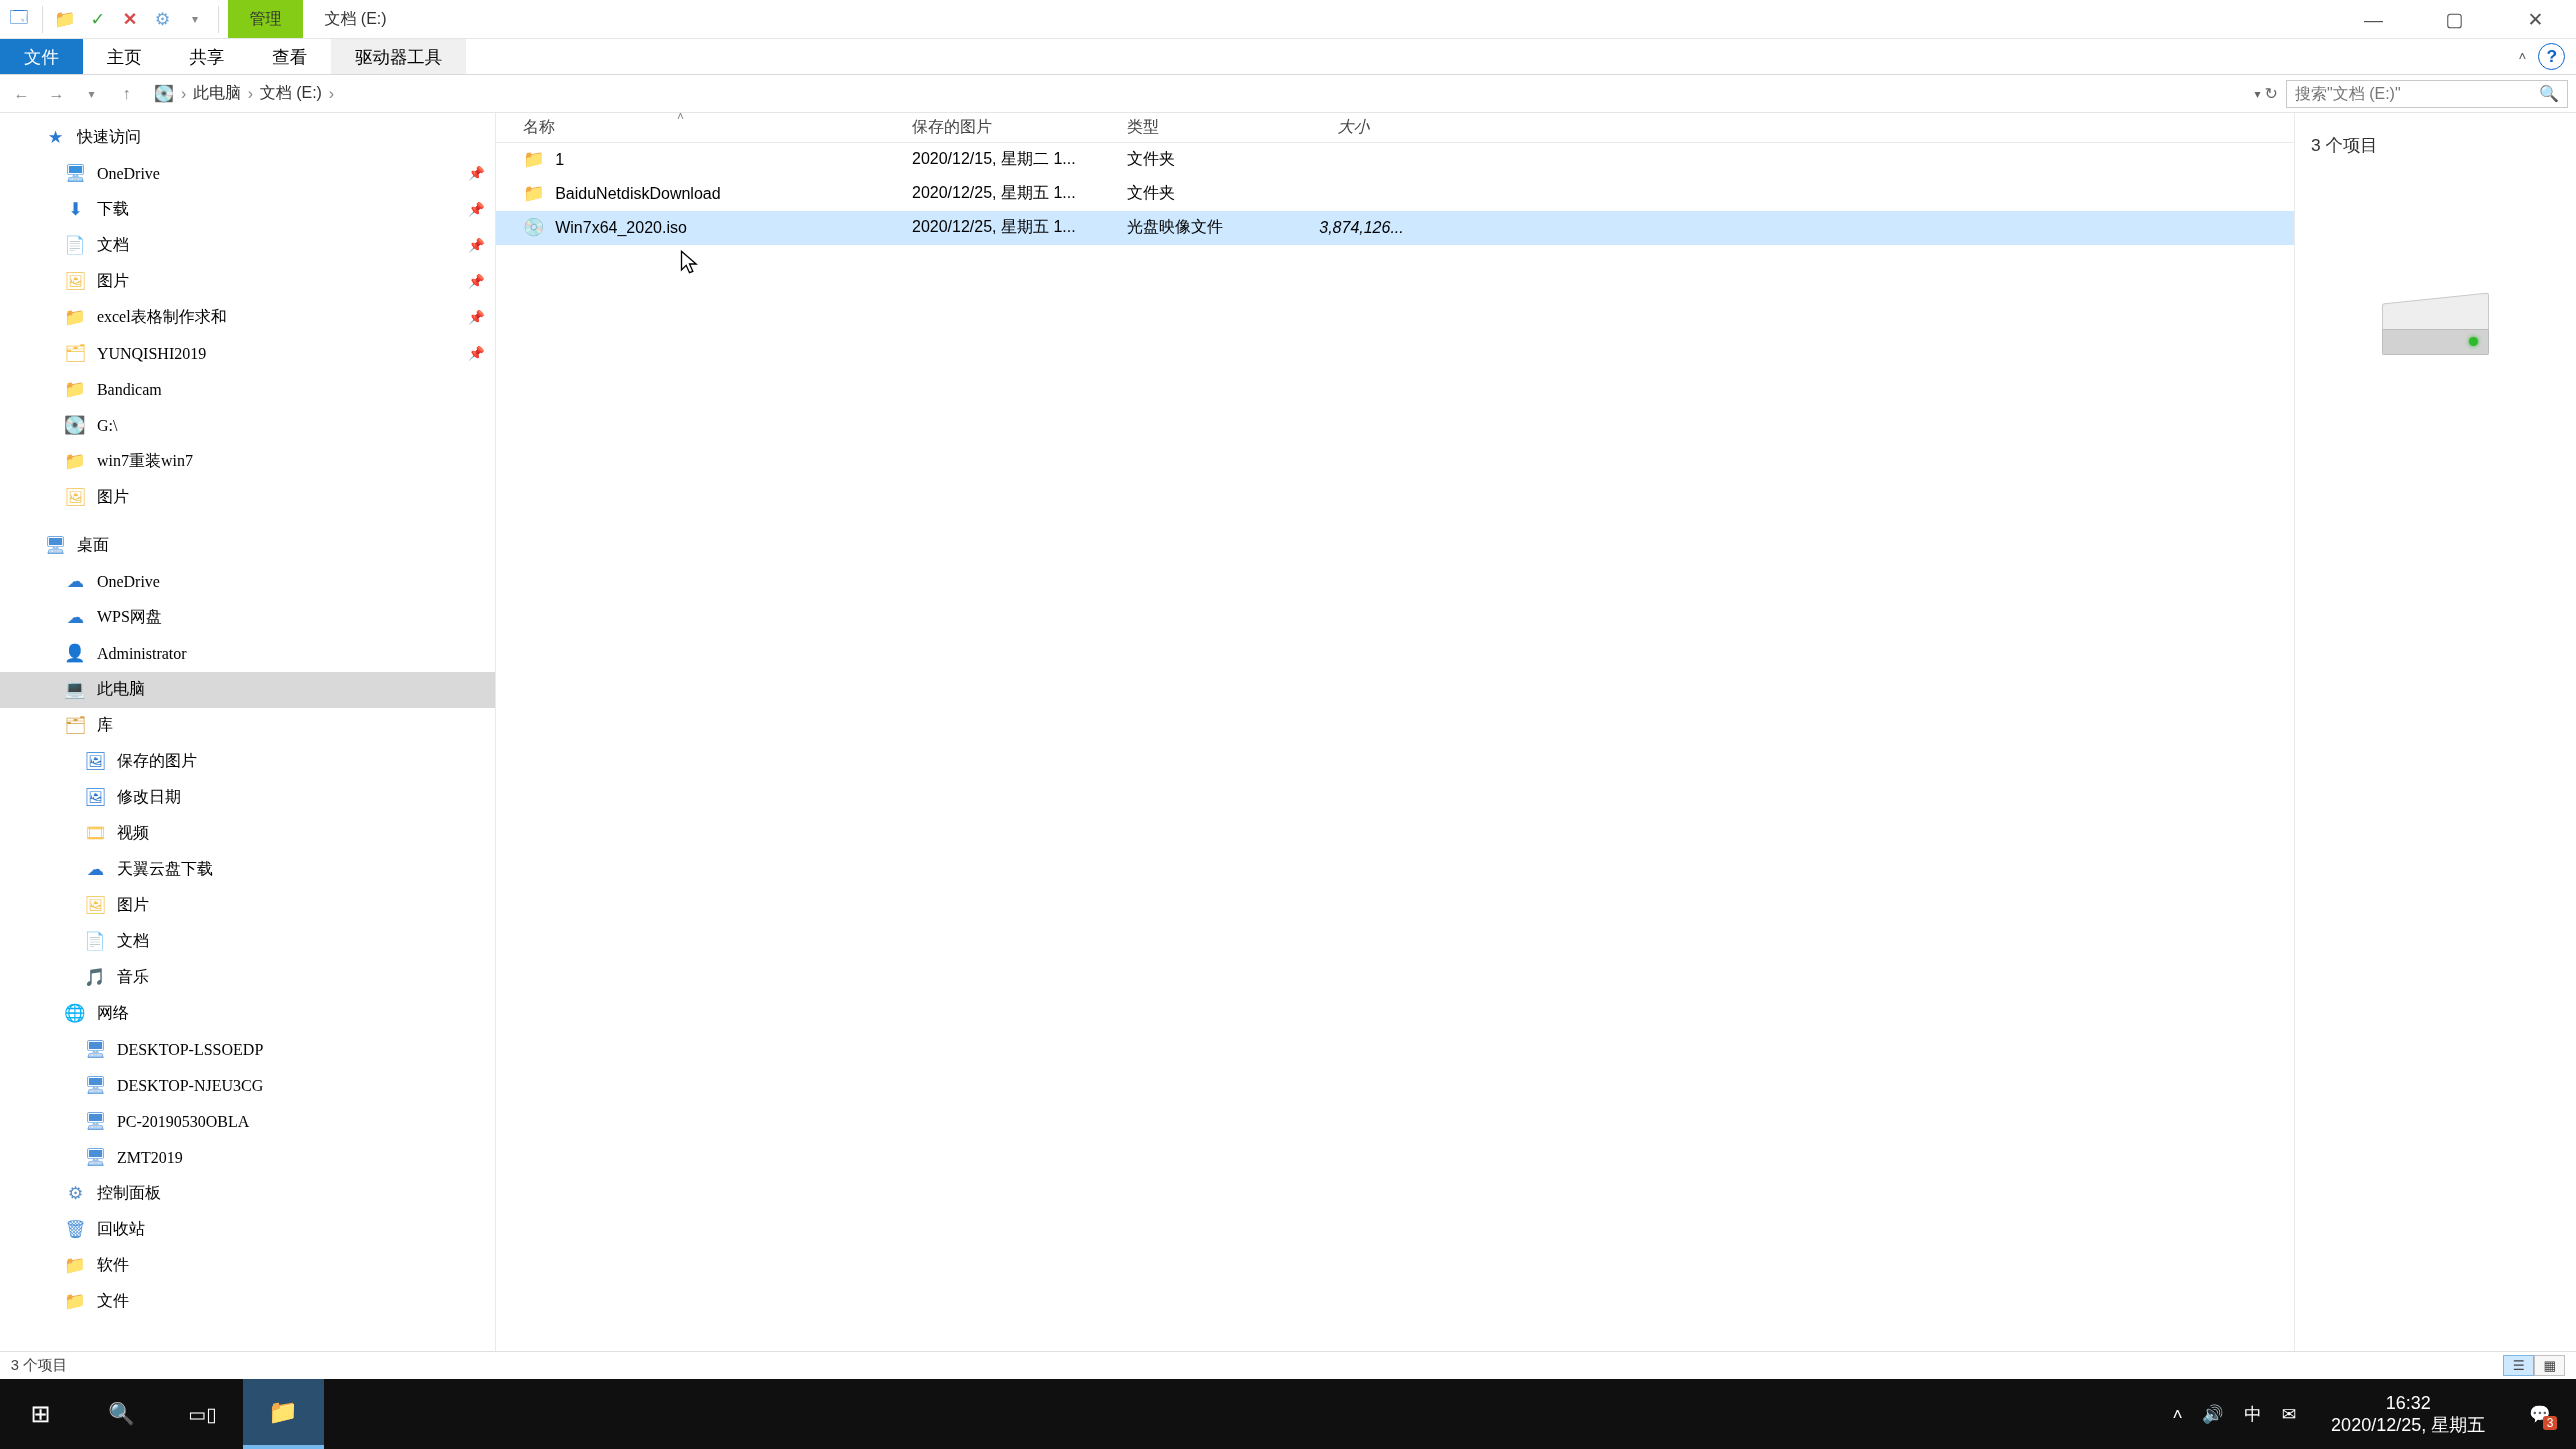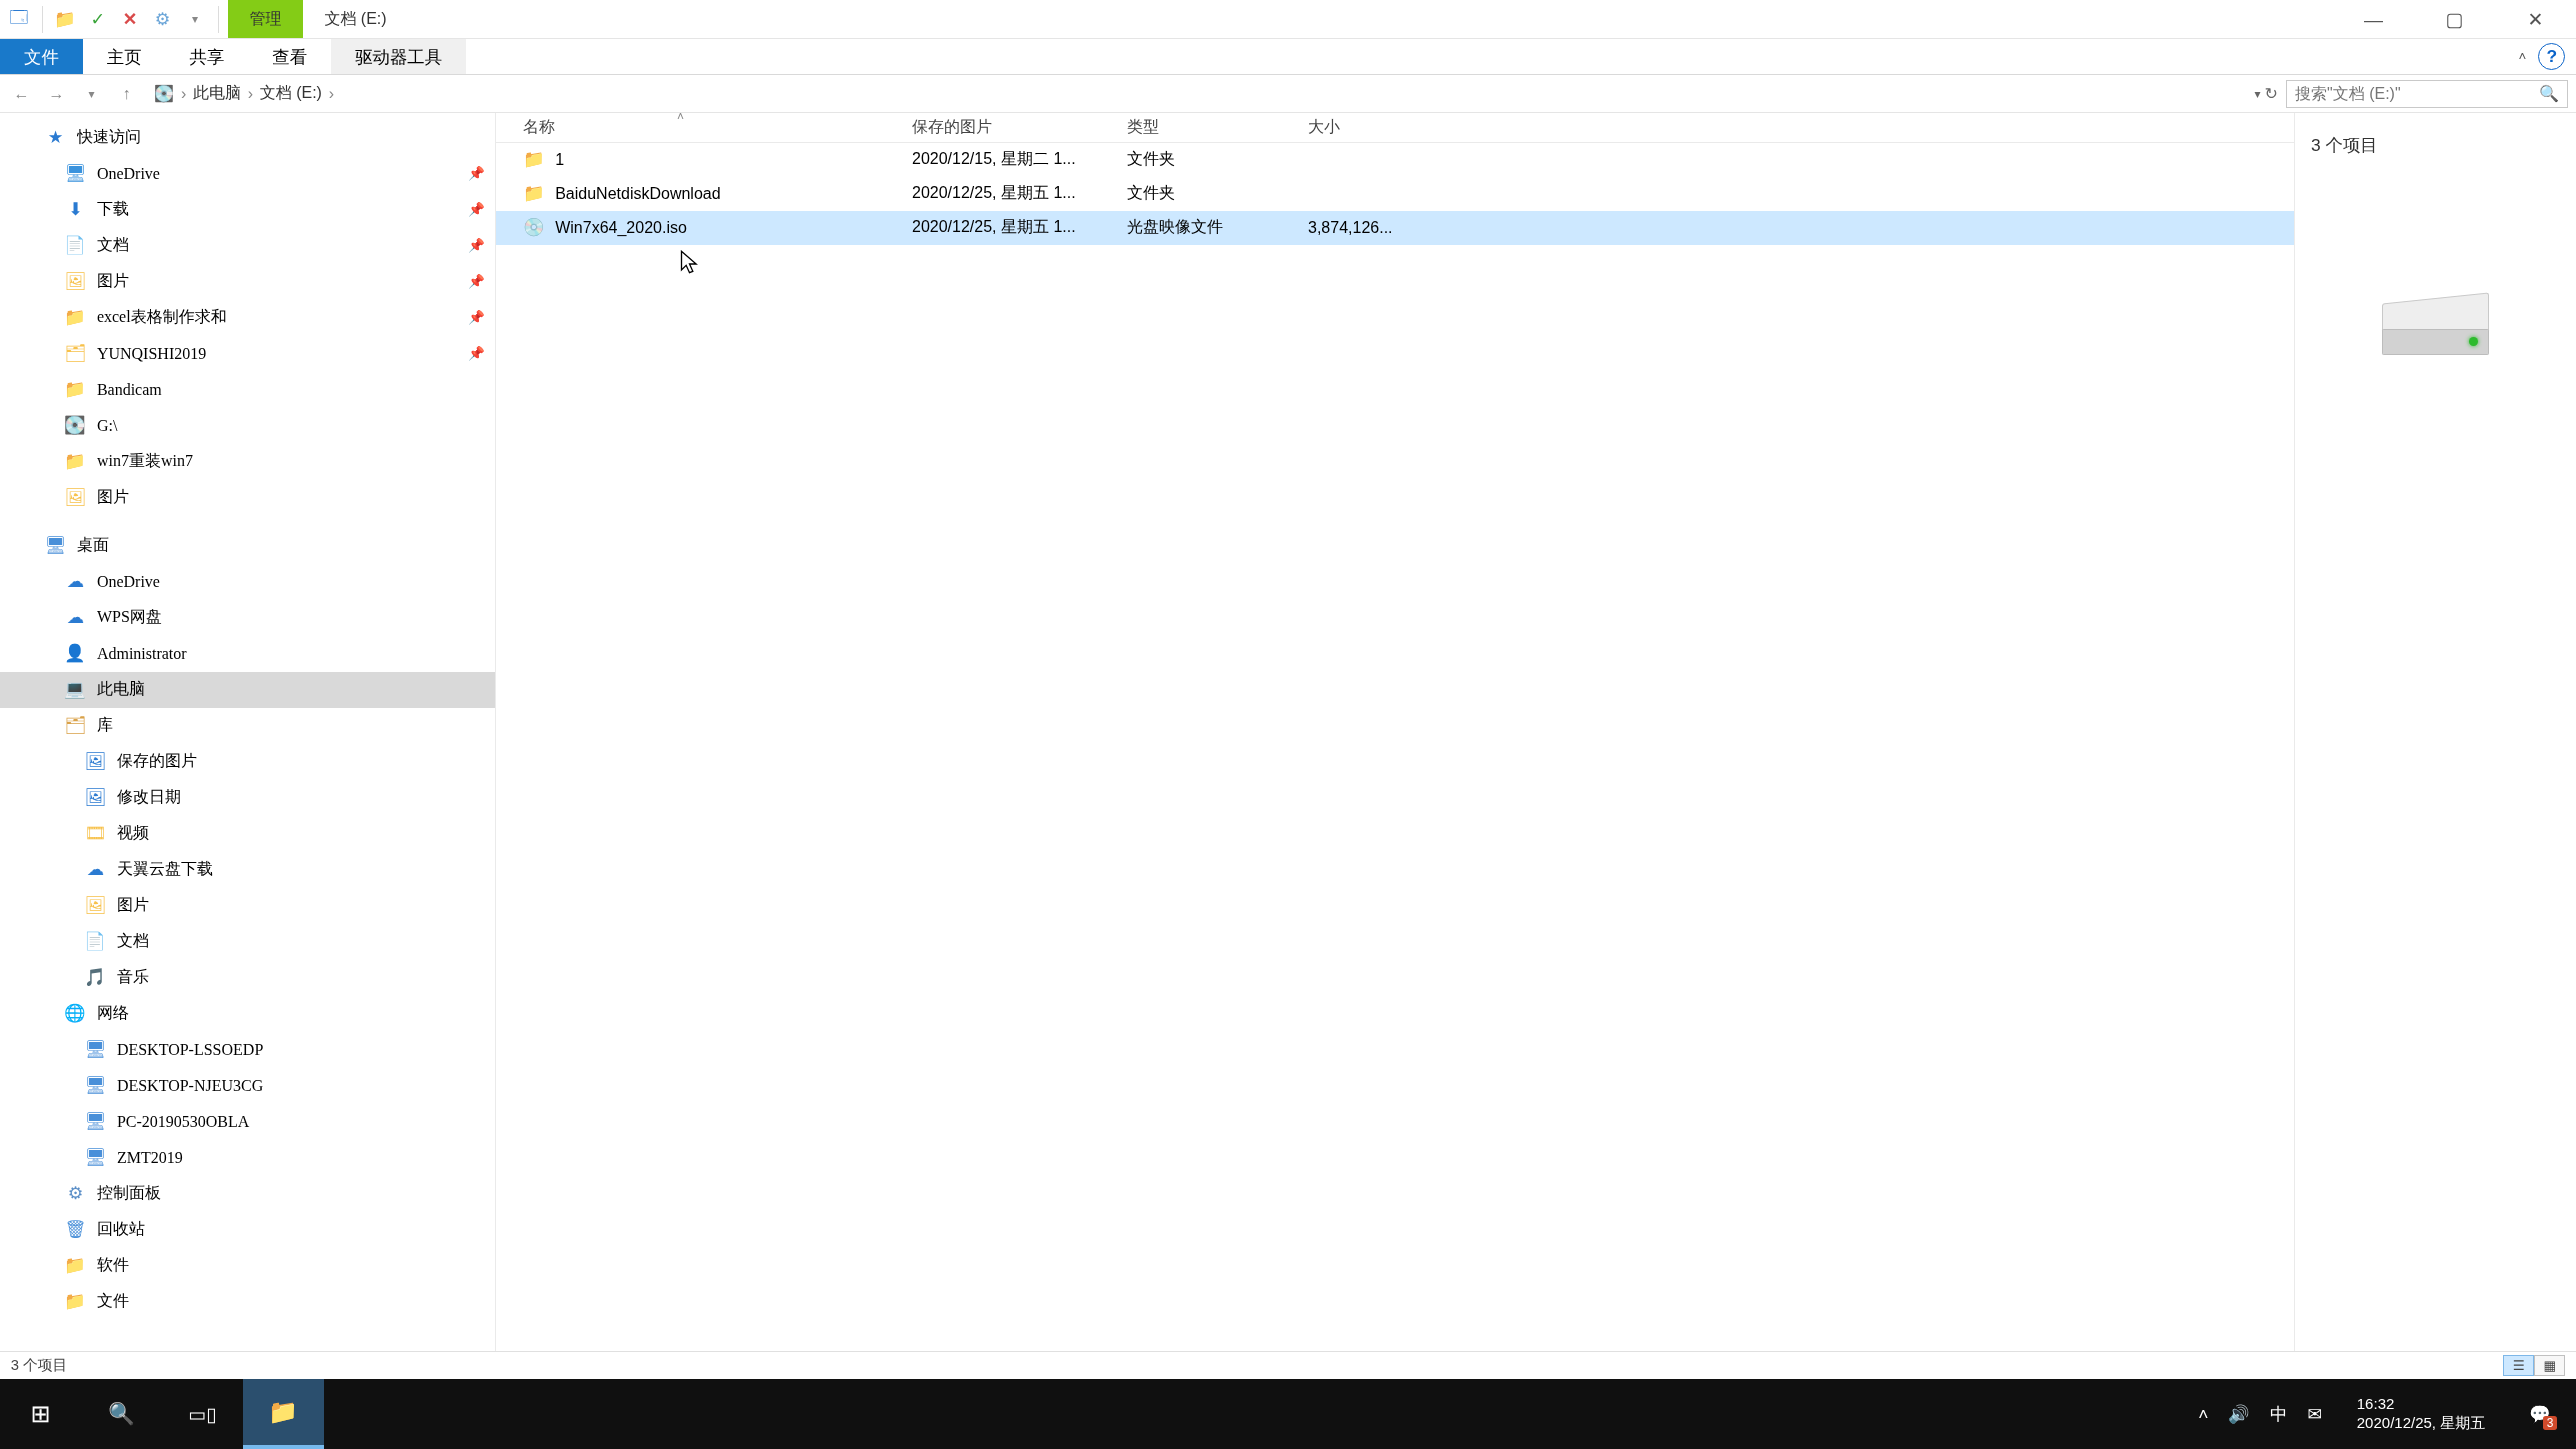--- a/index.html
+++ b/index.html
@@ -65,21 +65,21 @@
 .view-toggles { display:flex; gap:0;}
 .view-toggle { width:31px; height:21.5px; border:0.7px solid #c0c0c0; display:flex; align-items:center; justify-content:center; font-size:13.4px; background:#f7f7f7;}
 .view-toggle.active { background:#cde8ff; border-color:#7db7e8;}
 
 
 .taskbar { height:70px; background:#101010; display:flex; align-items:center; color:#fff; font-size:16px;}
 .tb-btn { width:81px; height:70px; display:flex; align-items:center; justify-content:center; font-size:24px; color:#fff;}
 .tb-btn.active { background:#2b4f6e; border-bottom:4px solid #76b9ed;}
 .tb-spacer { flex:1; }
 .tray { display:flex; align-items:center; gap:20px; padding:0 16px; font-size:17.4px; color:#fff;}
-.clock { text-align:left; font-size:15px; line-height:1.25; padding:0 14.8px;}
+.clock { text-align:center; font-size:18px; line-height:1.25; padding:0 14.8px;}
 .notif { width:40px; height:40px; display:flex; align-items:center; justify-content:center; position:relative;}
 .notif .badge { position:absolute; bottom:4px; right:2.7px; background:#d04a2b; color:#fff; font-size:12px; border-radius:2.7px; padding:0 4px;}
 
 
 .ic-folder { color:#f7c14a; }
 .ic-star { color:#2a7ad1; }
 .ic-pc { color:#4a90d9; }
 .ic-desk { color:#3b93dd; }
 .ic-net { color:#2a7ad1; }
 .ic-cloud { color:#2a7ad1; }
@@ -88,21 +88,21 @@
 .ic-recycle { color:#4a90d9;}
 .ic-ctrl { color:#5a8ec7;}
 .ic-green { color:#3aa53a;}
 .ic-red { color:#d94a4a; font-weight:bold;}
 .ic-blue { color:#2a7ad1; }
 
 
 .c-name { width: 389px; }
 .c-date { width: 215px; }
 .c-type { width: 181px; }
-.c-size { width: 107px; text-align:left; }
+.c-size { width: 107px; text-align:center;font-style:italic; }
 
 svg { display:block; }
 
 
 .fake-cursor { position:absolute; left:680px; top:250px; pointer-events:none; z-index:9999;}
 </style>
 </head>
 <body>
 
 <div class="titlebar">

